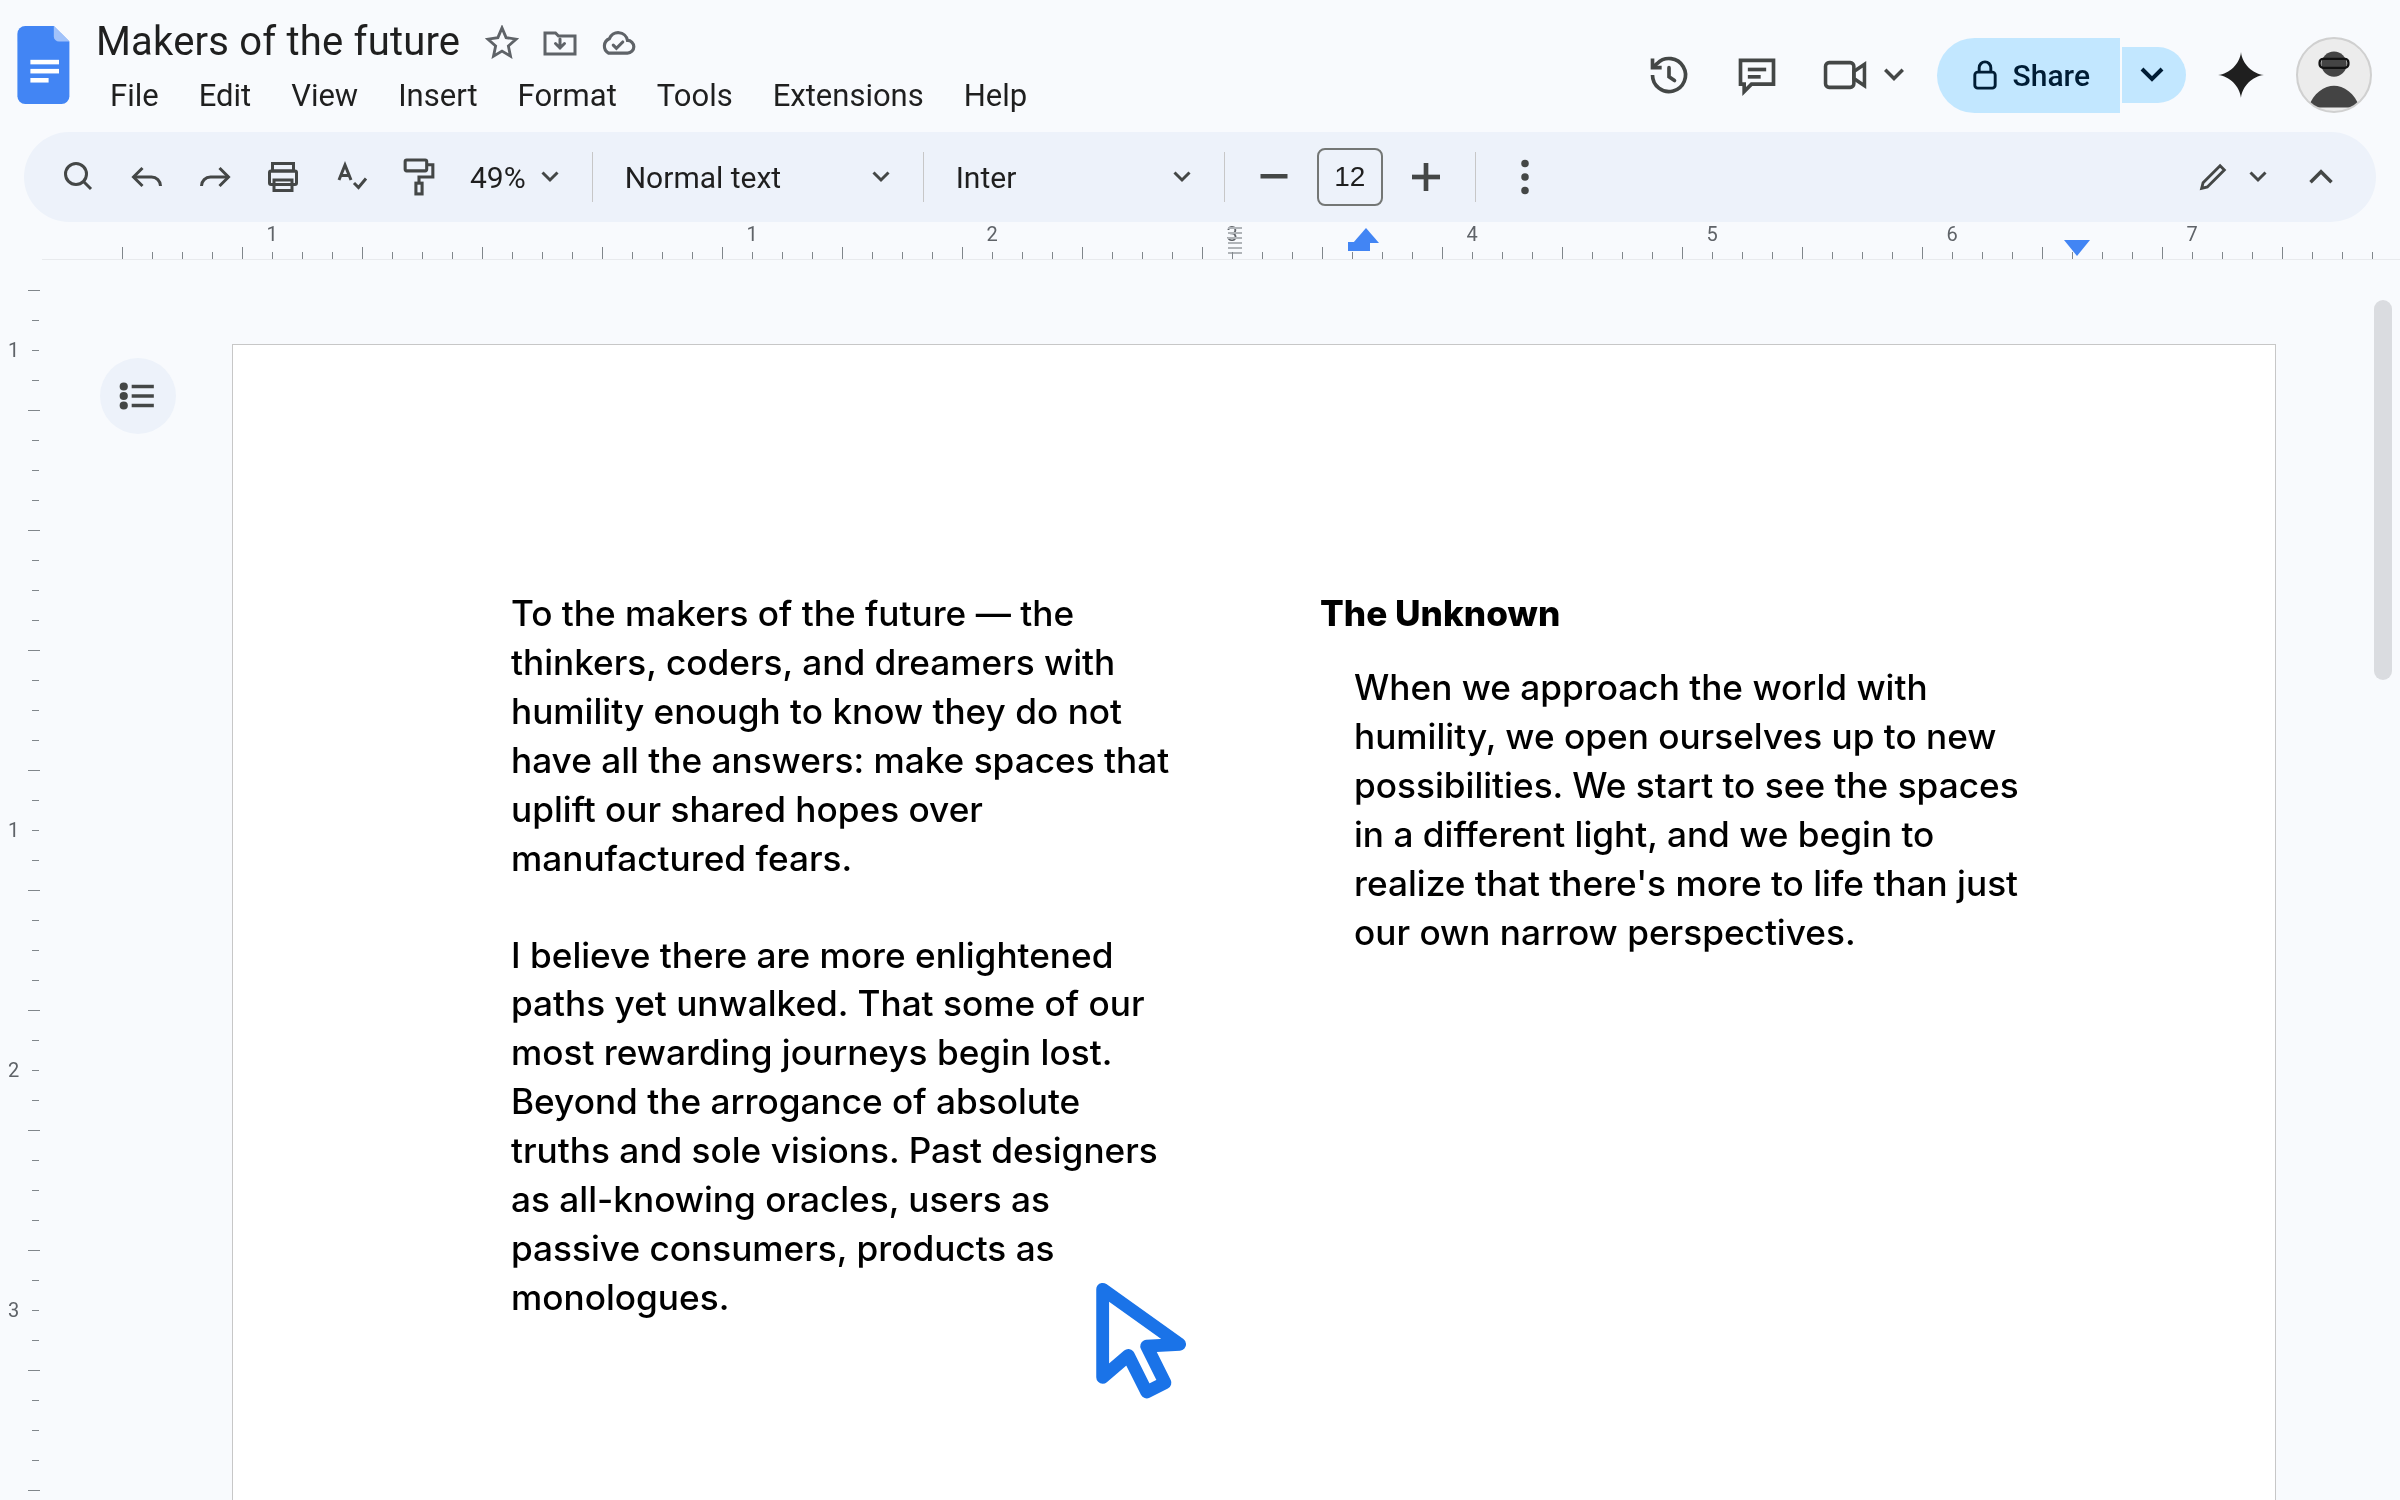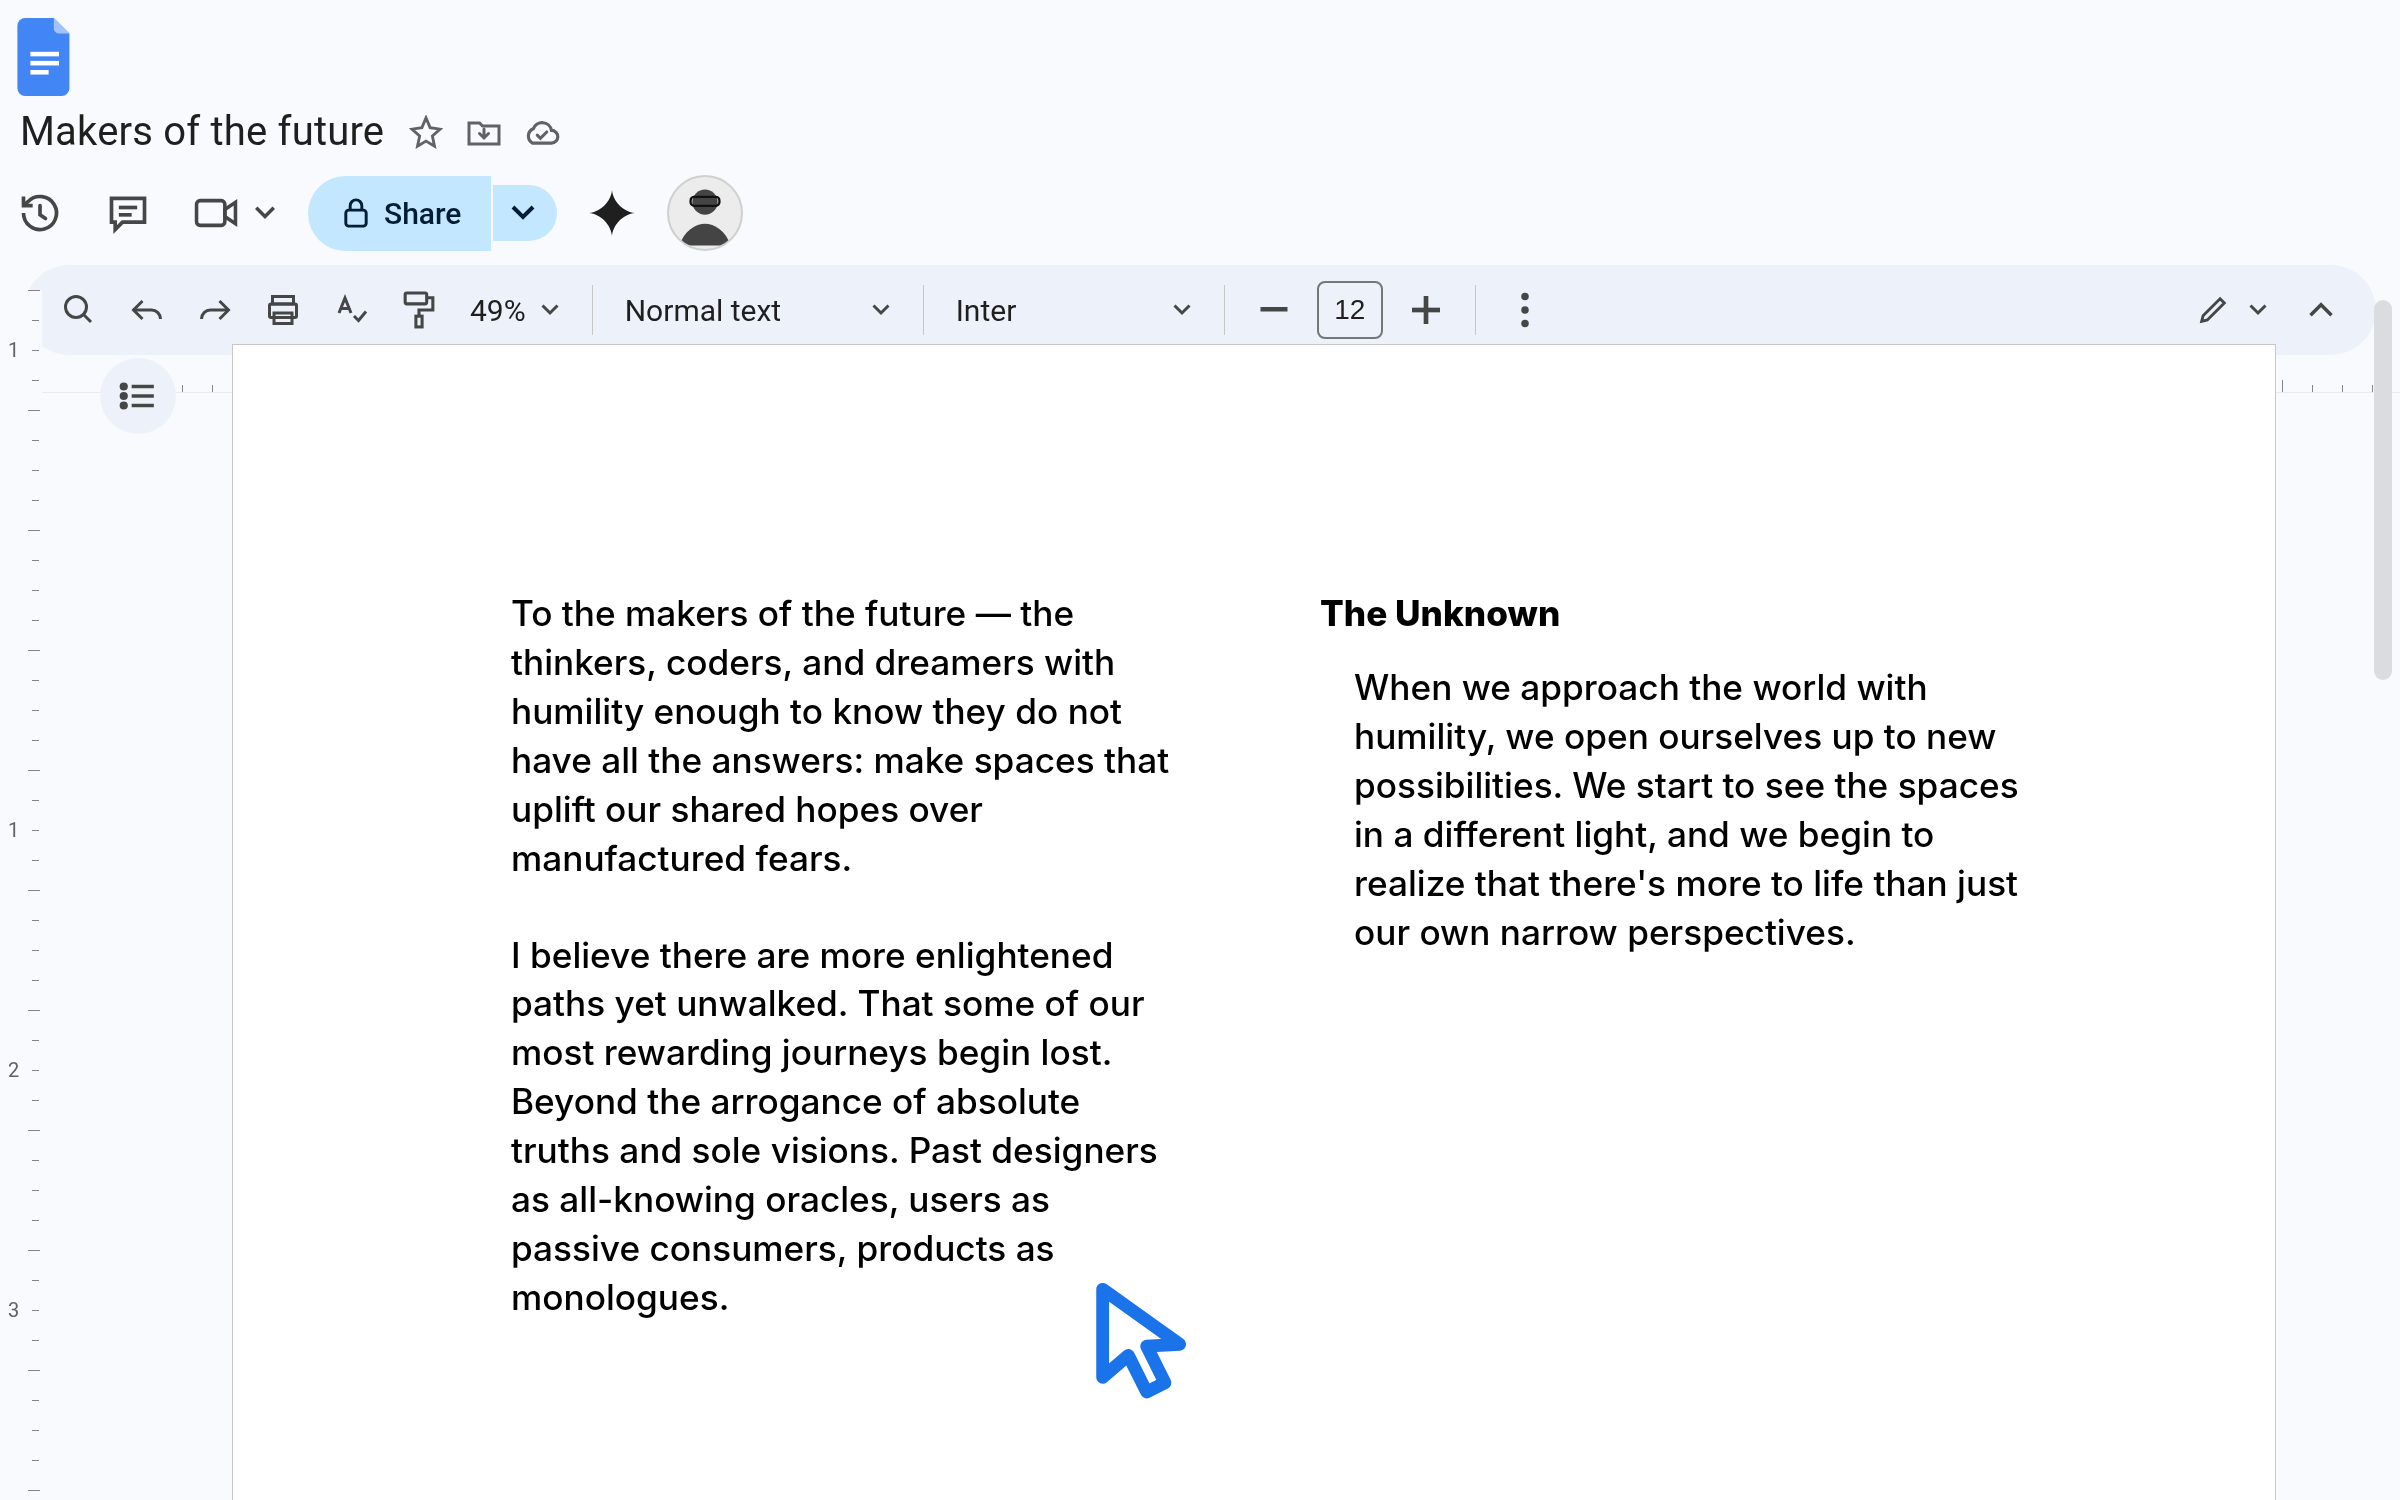--- a/index.html
+++ b/index.html
@@ -7,23 +7,22 @@
     font-family: "Google Sans", Roboto, Arial, sans-serif;
     background: #f8fafd;
     overflow: hidden;
     width: 2400px;
     height: 1500px;
     position: relative;
   }
   
   .header {
     display: flex;
-    align-items: flex-start;
+    align-items: center;
     padding: 12px 28px 0 12px;
-    flex-direction: column;
   }
   .docs-logo {
     width: 68px;
     height: 90px;
     display: flex;
     align-items: center;
     justify-content: center;
     margin-right: 8px;
   }
   .title-area { flex: 0 0 auto; }
@@ -284,20 +283,30 @@
               <path d="M12 8v6M9 11l3 3 3-3" stroke-linecap="round"></path>
             </svg>
         </div>
         <div class="title-icon">
           <svg width="38" height="30" viewBox="0 0 24 18" fill="none" stroke="#5f6368" stroke-width="2">
               <path d="M18 16a4 4 0 0 0 0-8 6 6 0 0 0-11.5-1A5 5 0 0 0 6 16z"></path>
               <path d="M9 11l2 2 4-4" stroke-linecap="round"></path>
             </svg>
         </div>
       </div>
+    </div>
+    <div class="menu-row">
+      <div class="menu-item">File</div>
+      <div class="menu-item">Edit</div>
+      <div class="menu-item">View</div>
+      <div class="menu-item">Insert</div>
+      <div class="menu-item">Format</div>
+      <div class="menu-item">Tools</div>
+      <div class="menu-item">Extensions</div>
+      <div class="menu-item">Help</div>
     </div>
   </div>
   <div class="header-spacer"></div>
   <div class="header-right">
     <div class="hr-icon">
       <svg width="44" height="44" viewBox="0 0 24 24" fill="none" stroke="#444746" stroke-width="2">
           <path d="M3 12a9 9 0 1 0 2.6-6.3L3 8"></path>
           <path d="M3 3v5h5"></path>
           <path d="M12 8v5l3 2" stroke-linecap="round"></path>
         </svg>

